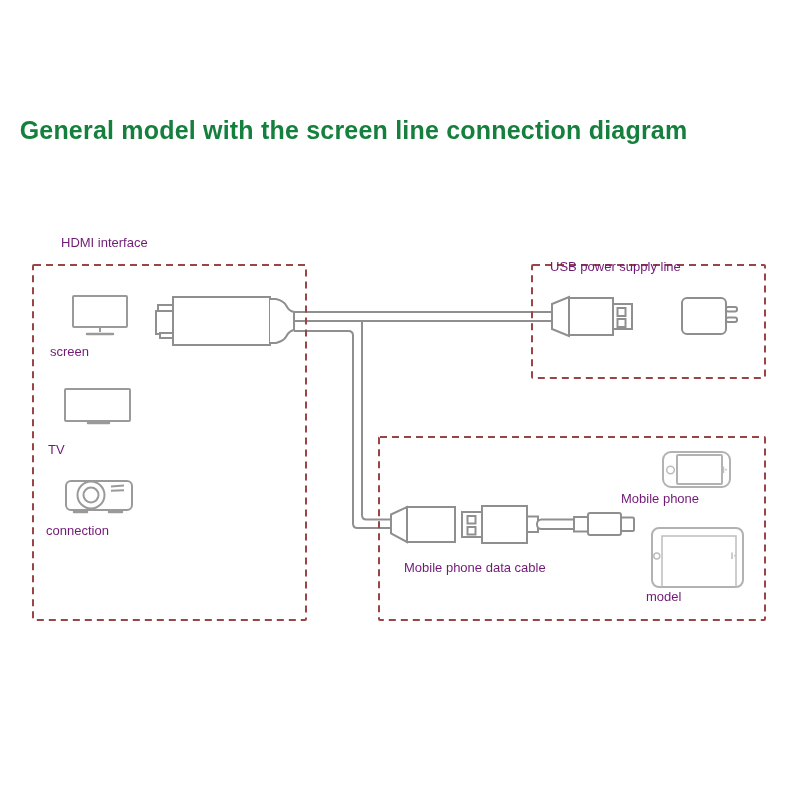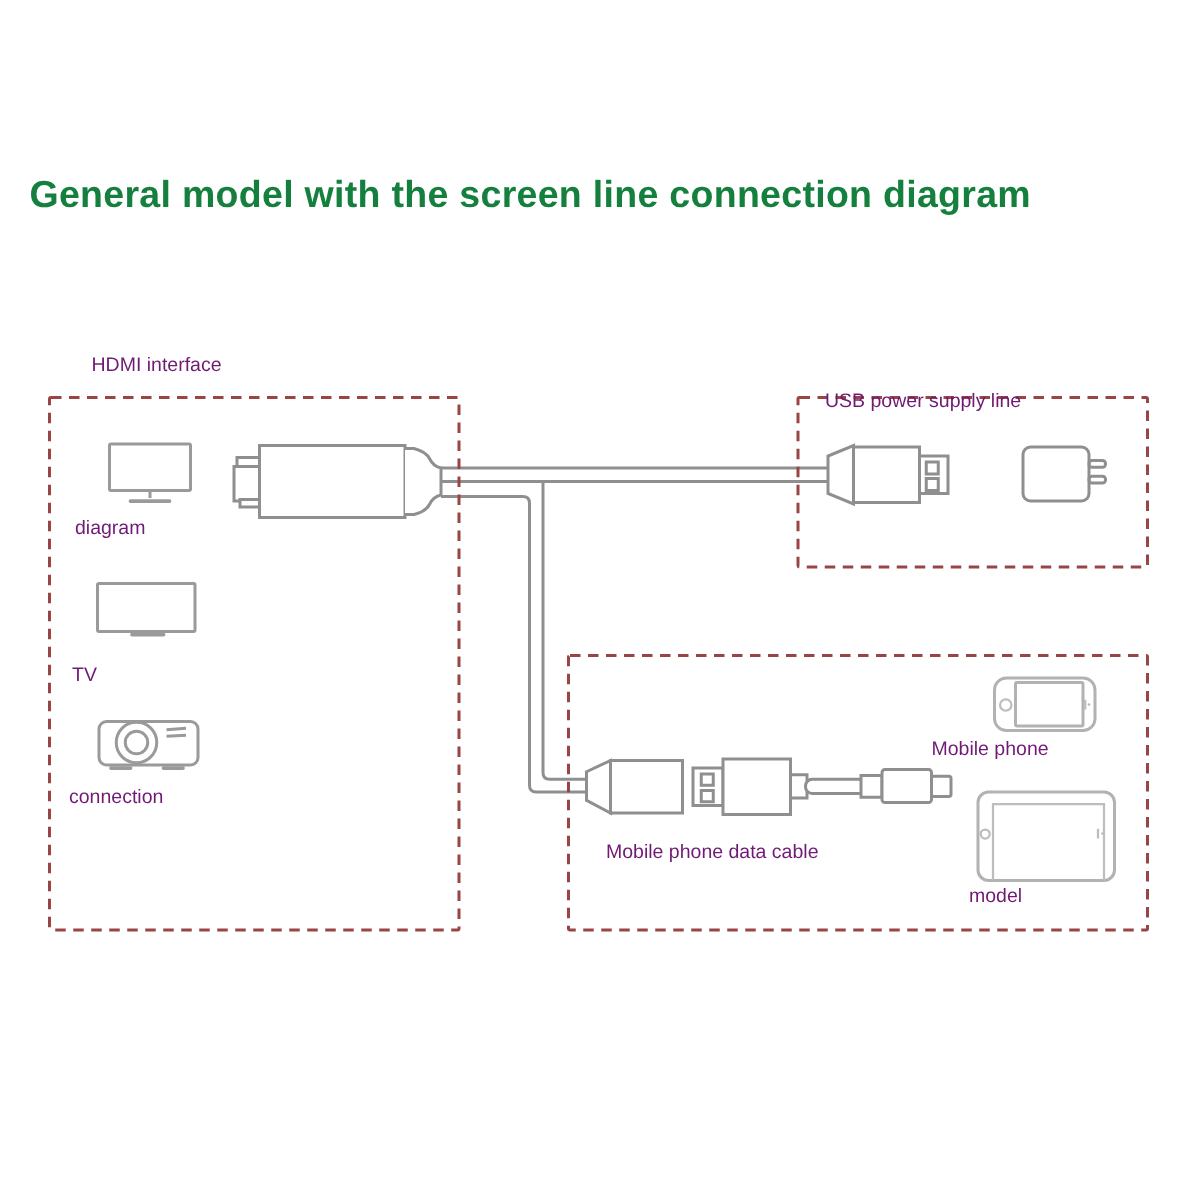--- a/index.html
+++ b/index.html
@@ -122,21 +122,21 @@
       <path class="lt2" d="M662,587 V536 H736 V587"></path>
       <circle class="lt2" cx="656.8" cy="556" r="3"></circle>
       <path class="lt2" d="M732,552.5 V559"></path>
       <circle cx="735" cy="555.7" r="0.9" fill="#bdbdbd"></circle>
     </g>
   </svg>
 
   <div class="lbl" style="left:61px;  top:235px; width:180px;">HDMI interface</div>
   <div class="lbl" style="left:550px; top:235px; width:200px;margin-top:24px;">USB power supply line</div>
 
-  <div class="lbl" style="left:50px;  top:344px; width:100px;">diagram</div>
+  <div class="lbl" style="left:50px;  top:344px; width:100px;">screen</div>
   <div class="lbl" style="left:48px;  top:442px; width:100px;">TV</div>
   <div class="lbl" style="left:46px;  top:523px; width:100px;">connection</div>
 
   <div class="lbl" style="left:621px; top:491px; width:150px;">Mobile phone</div>
   <div class="lbl" style="left:404px; top:560px; width:240px;">Mobile phone data cable</div>
   <div class="lbl" style="left:646px; top:589px; width:100px;">model</div>
 
 </div>
 
 </body></html>

